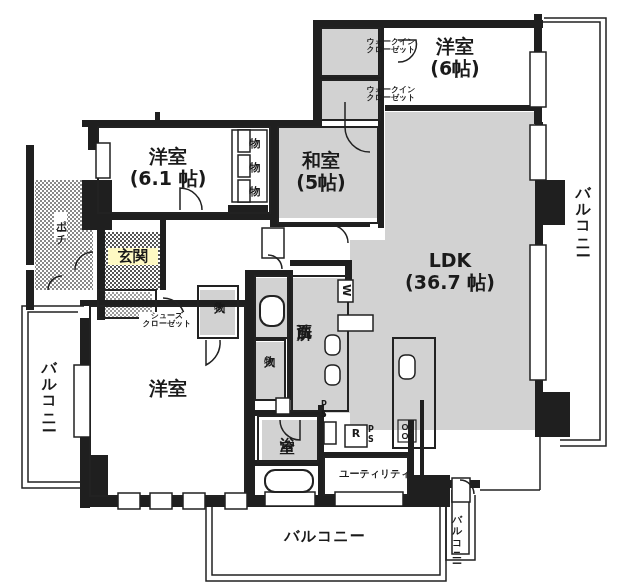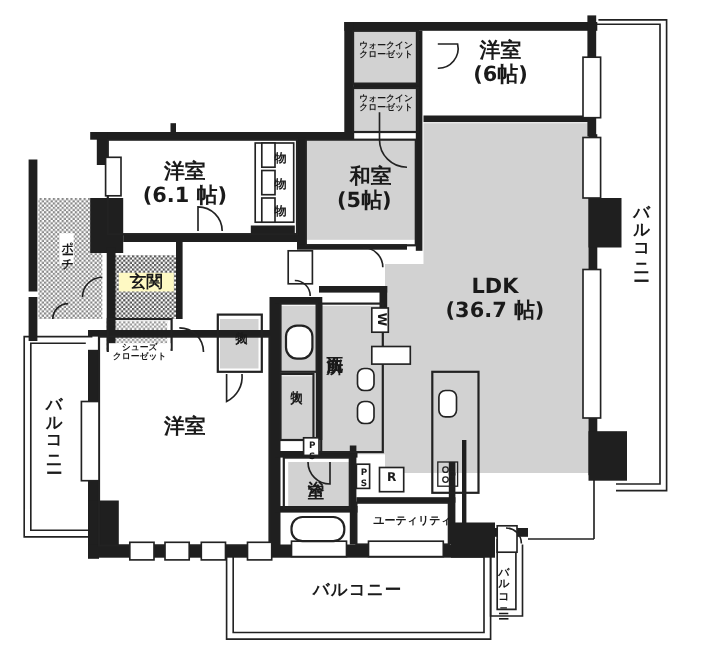--- a/index.html
+++ b/index.html
@@ -4,21 +4,21 @@
 <style>
   html, body { margin: 0; padding: 0; }
   body { width: 640px; height: 588px; background: #ffffff; position: relative; overflow: hidden;
          font-family: "DejaVu Sans", sans-serif; }
   .plan { position: absolute; left: 0; top: 0; width: 640px; height: 588px; }
   .lbl { position: absolute; font-weight: bold; color: #1a1a1a; text-align: center; line-height: 1.15;
          font-family: "DejaVu Sans", sans-serif; white-space: nowrap; }
   .big { font-size: 19px; }
   .mid { font-size: 15px; }
   .sm  { font-size: 11px; }
-  .xs  { font-size: 8px; line-height: 1.05; }
+  .xs  { font-size: 8px; line-height: 1.05; margin-left: 40px; }
   .vert { writing-mode: vertical-rl; text-orientation: upright; letter-spacing: 1px; }
   .lbl span { display: block; }
 </style>
 </head>
 <body>
 
 <svg class="plan" viewBox="0 0 640 588" width="640" height="588" xmlns="http://www.w3.org/2000/svg">
   <defs>
     <pattern id="tile" width="4" height="4" patternUnits="userSpaceOnUse">
       <rect width="4" height="4" fill="#ffffff"></rect>
@@ -206,21 +206,21 @@
   <span>洋室</span>
   <span>(6.1 帖)</span>
 </div>
 
 <div class="lbl sm" style="left:248px; top:132px; width:14px; line-height:24px;">
   <span>物</span>
   <span>物</span>
   <span>物</span>
 </div>
 
-<div class="lbl big" style="left:286px; top:150px; width:70px;text-align:right;">
+<div class="lbl big" style="left:286px; top:150px; width:70px;">
   <span>和室</span>
   <span>(5帖)</span>
 </div>
 
 <div class="lbl big" style="left:400px; top:250px; width:100px;text-align:center;">
   <span>LDK</span>
   <span>(36.7 帖)</span>
 </div>
 
 <div class="lbl mid" style="left:108px; top:248px; width:50px; background:#fef9c3;">

